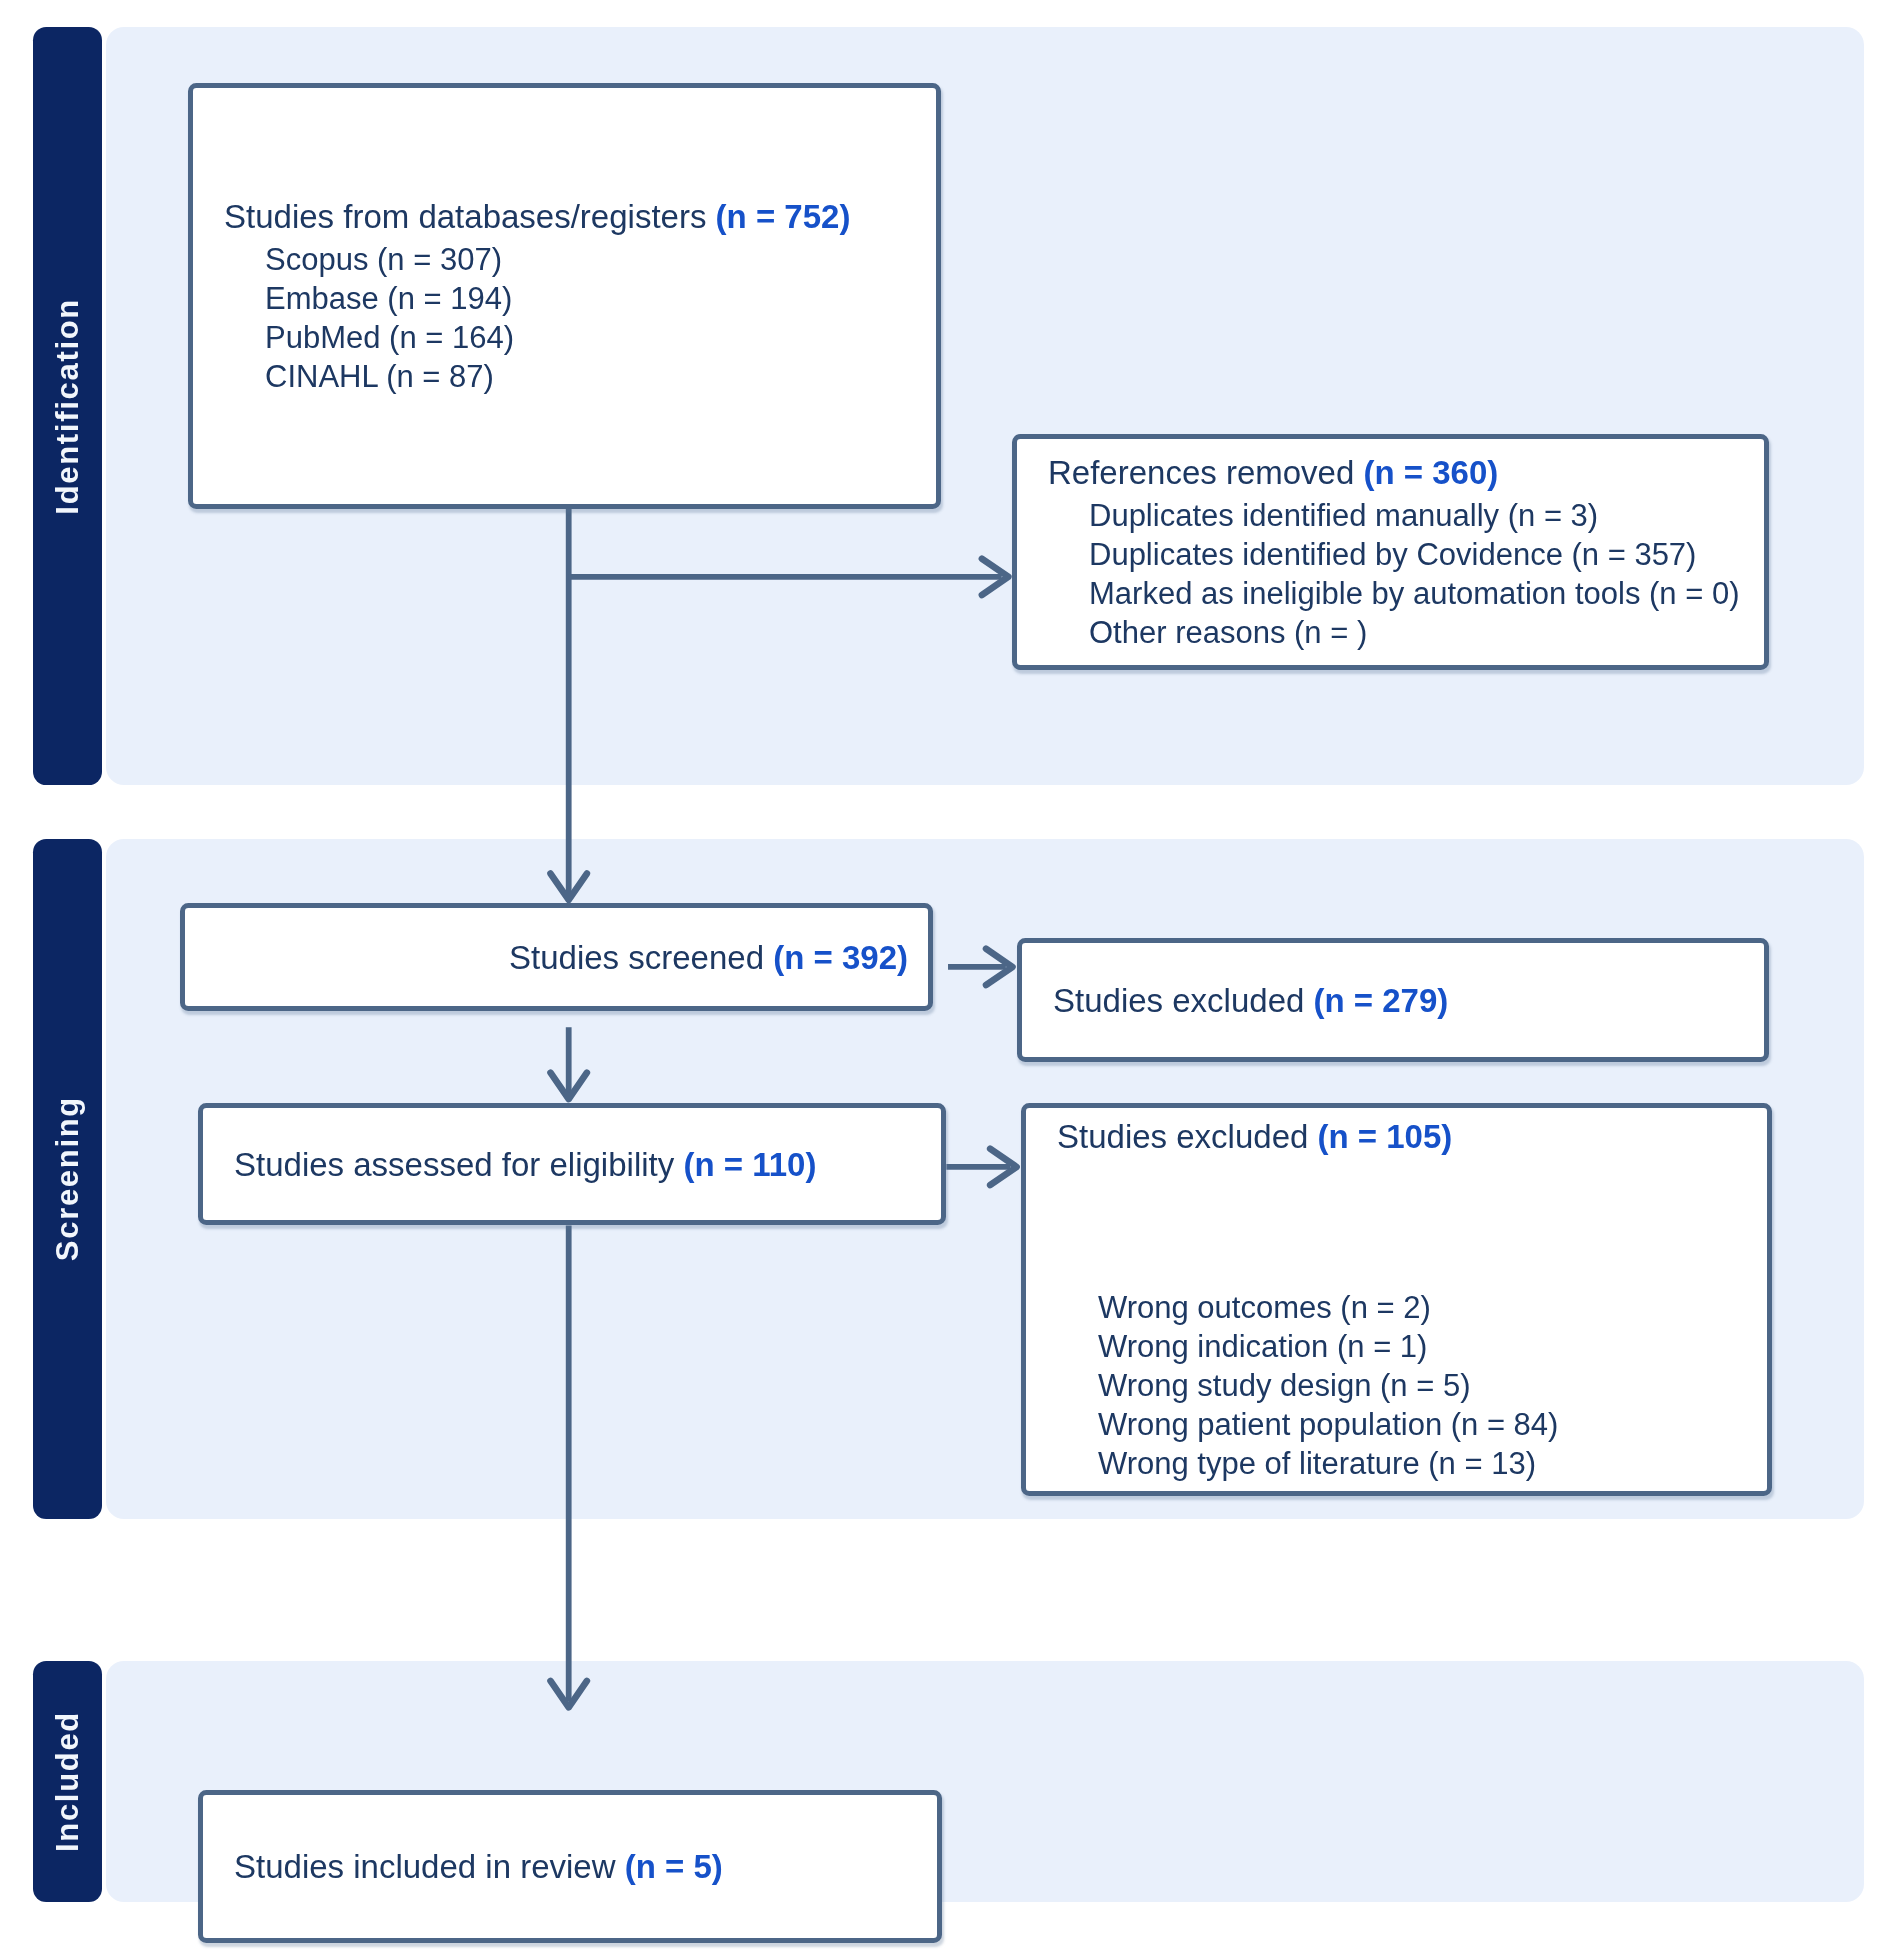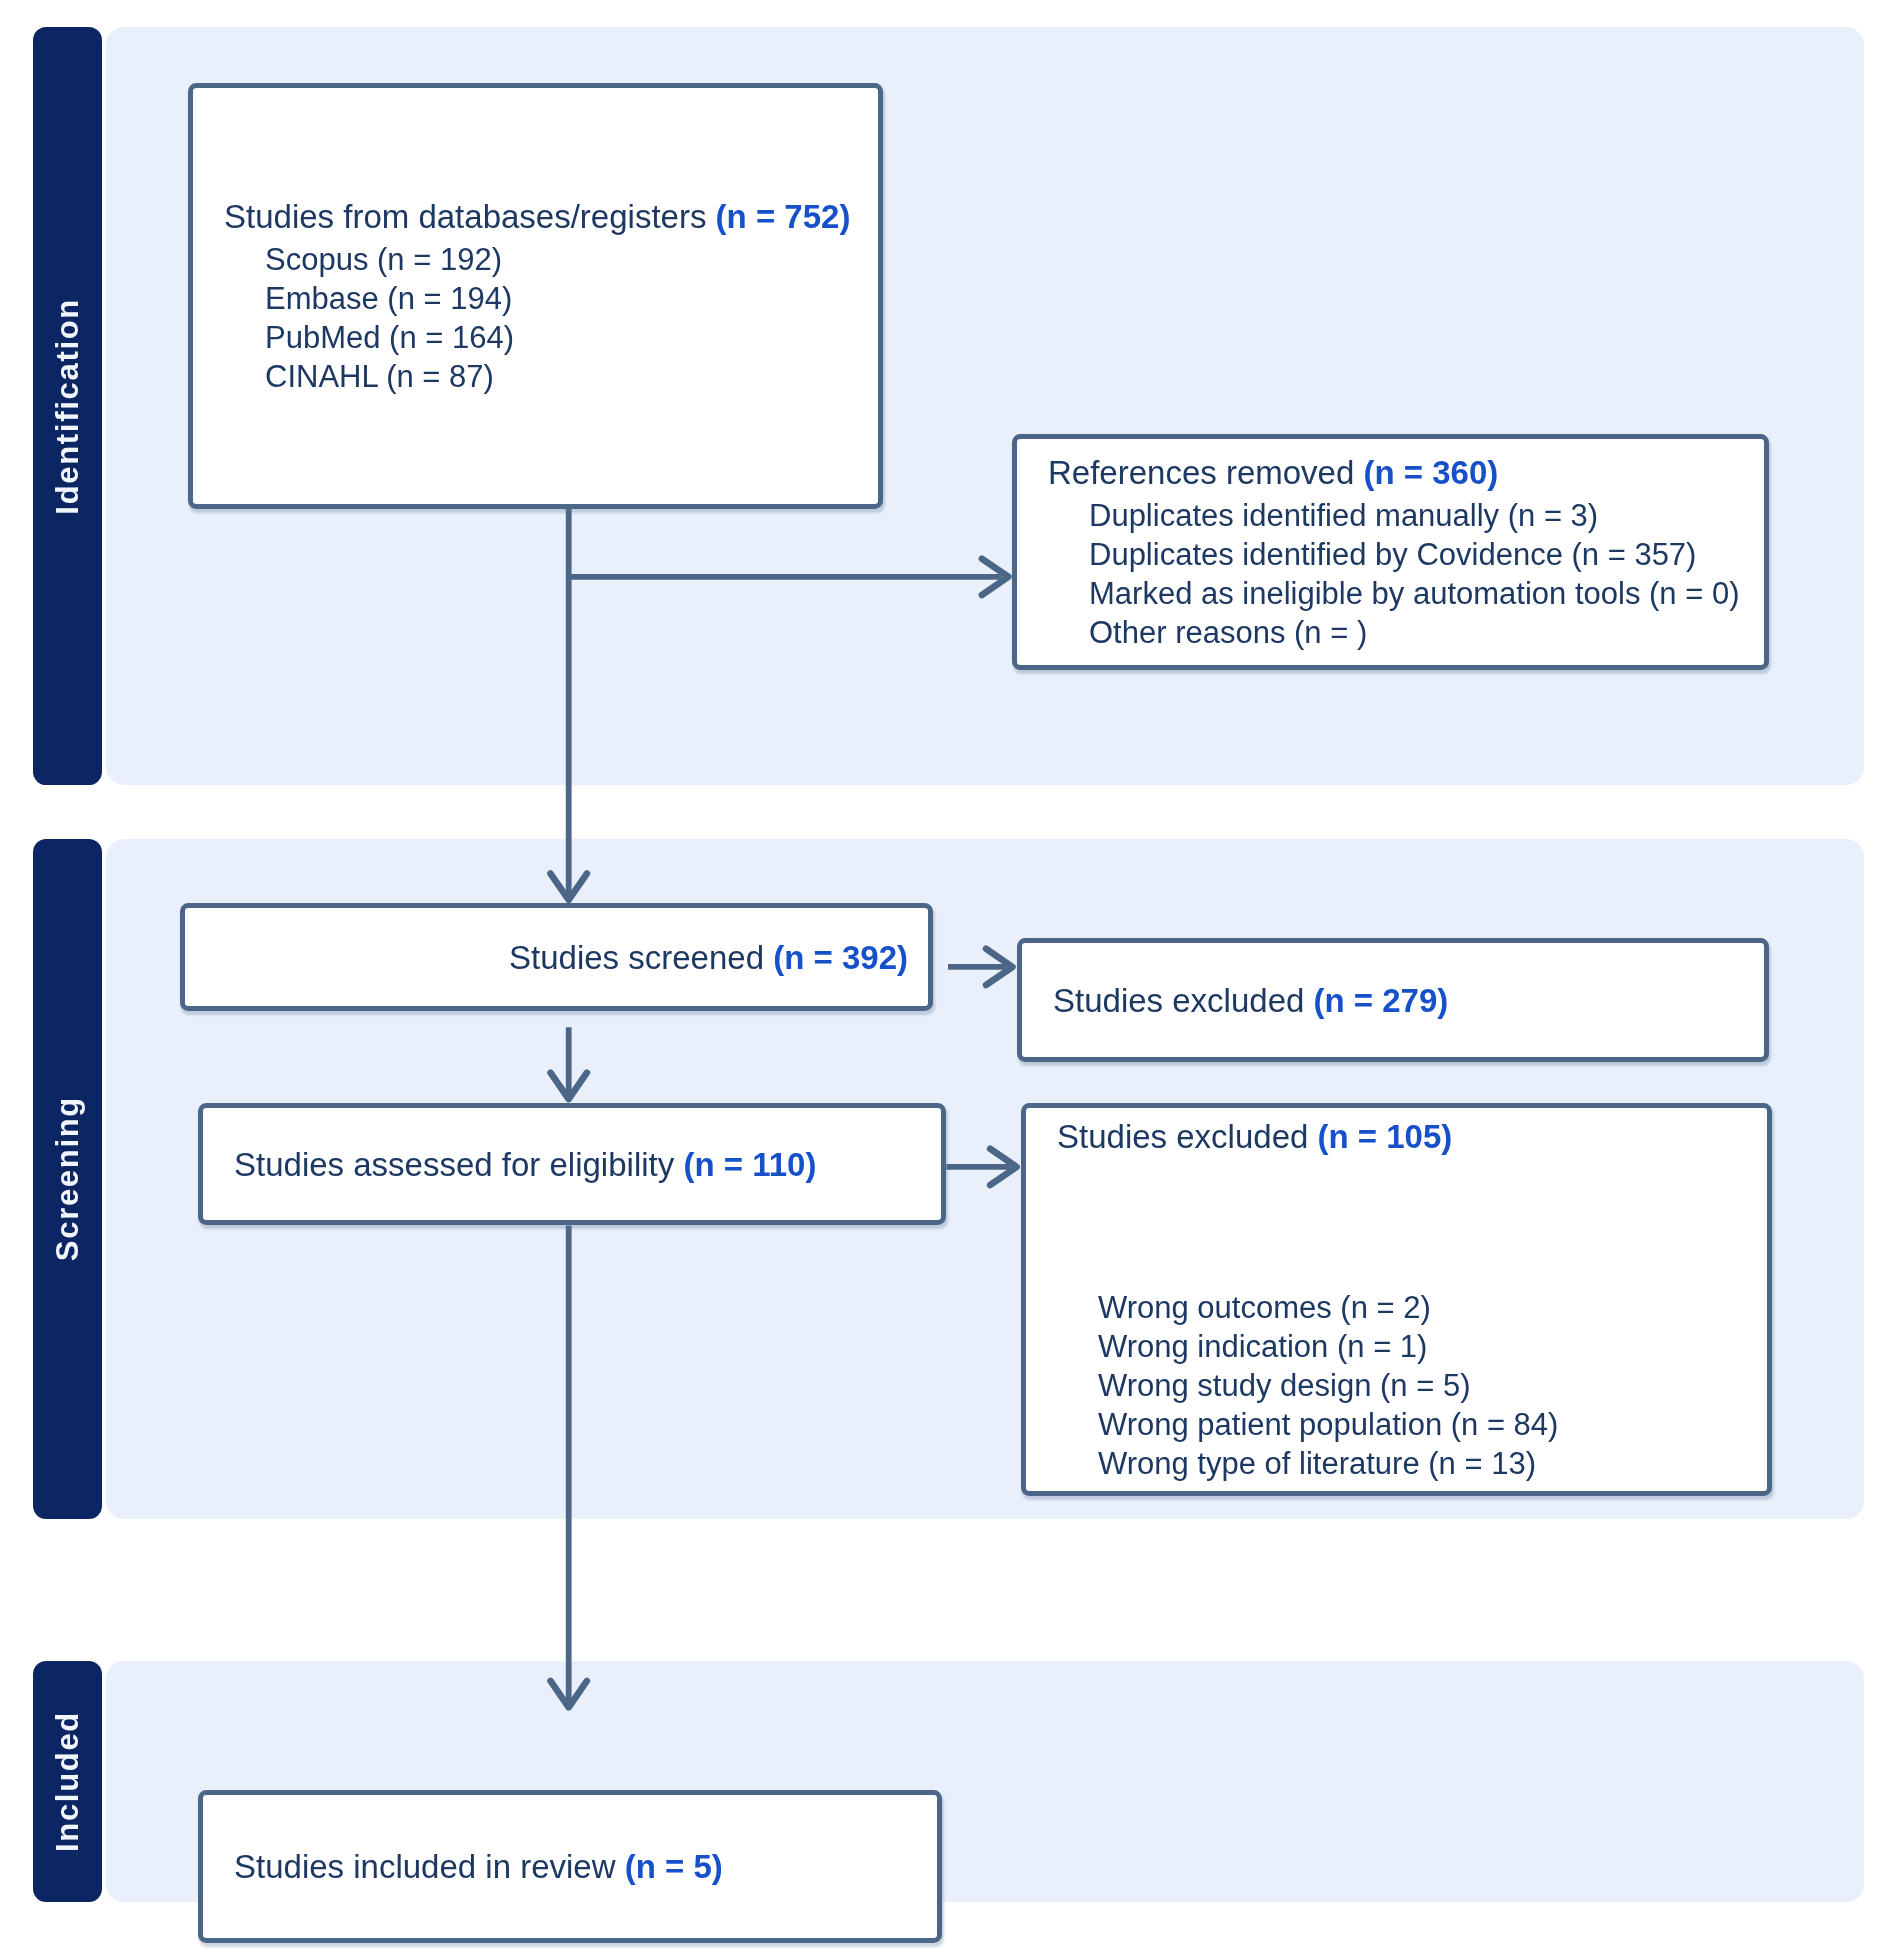--- a/index.html
+++ b/index.html
@@ -53,21 +53,21 @@
     box-sizing: border-box;
     background: #ffffff;
     border: 5px solid #4c6687;
     border-radius: 8.3px;
     box-shadow: 1.7px 3.3px 2.5px rgba(90, 115, 150, 0.30);
     display: flex;
     flex-direction: column;
     justify-content: center;
     padding: 8.3px 20px 8.3px 31px;
   }
-  #box-databases          { left: 188px;  top: 83px;  width: 695px; height: 426px; }
+  #box-databases          { left: 188px;  top: 83px;  width: 753px; height: 426px; }
   #box-references-removed { left: 1012px; top: 434px;  width: 757px; height: 236px; }
   #box-screened           { left: 180px;  top: 903px; width: 753px; height: 108px; text-align: right; }
   #box-excluded-screened  { left: 1017px; top: 903px; width: 752px; height: 124px; margin-top: 35px; }
   #box-assessed           { left: 198px;  top: 1103px; width: 748px; height: 122px; }
   #box-excluded-assessed  { left: 1021px; top: 1103px; width: 751px; height: 393px; justify-content: space-between; }
   #box-included-review    { left: 198px;  top: 1790px; width: 744px; height: 153px; }
 
   .node-title {
     font-size: 33px;
     line-height: 41px;
@@ -146,21 +146,21 @@
       <path class="ah" d="M666 2034 L688 2066 L710 2034"></path>
     </g>
   </svg>
 
   <div class="node" id="box-databases">
     <div class="node-title">
       <span>Studies from databases/registers</span>
       <span class="count">(n = 752)</span>
     </div>
     <ul class="node-items">
-      <li>Scopus (n = 192)</li>
+      <li>Scopus (n = 307)</li>
       <li>Embase (n = 194)</li>
       <li>PubMed (n = 164)</li>
       <li>CINAHL (n = 87)</li>
     </ul>
   </div>
 
   <div class="node" id="box-references-removed">
     <div class="node-title">
       <span>References removed</span>
       <span class="count">(n = 360)</span>

